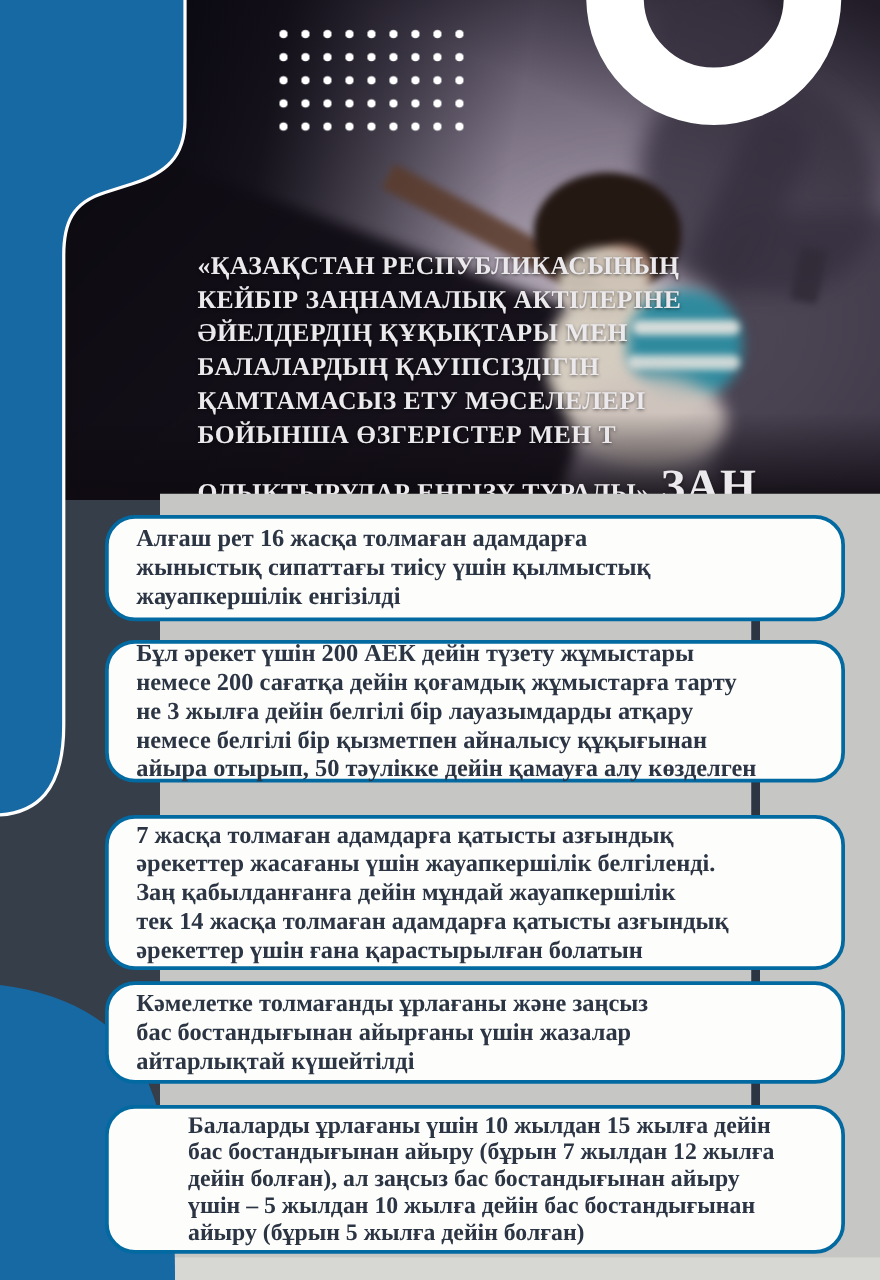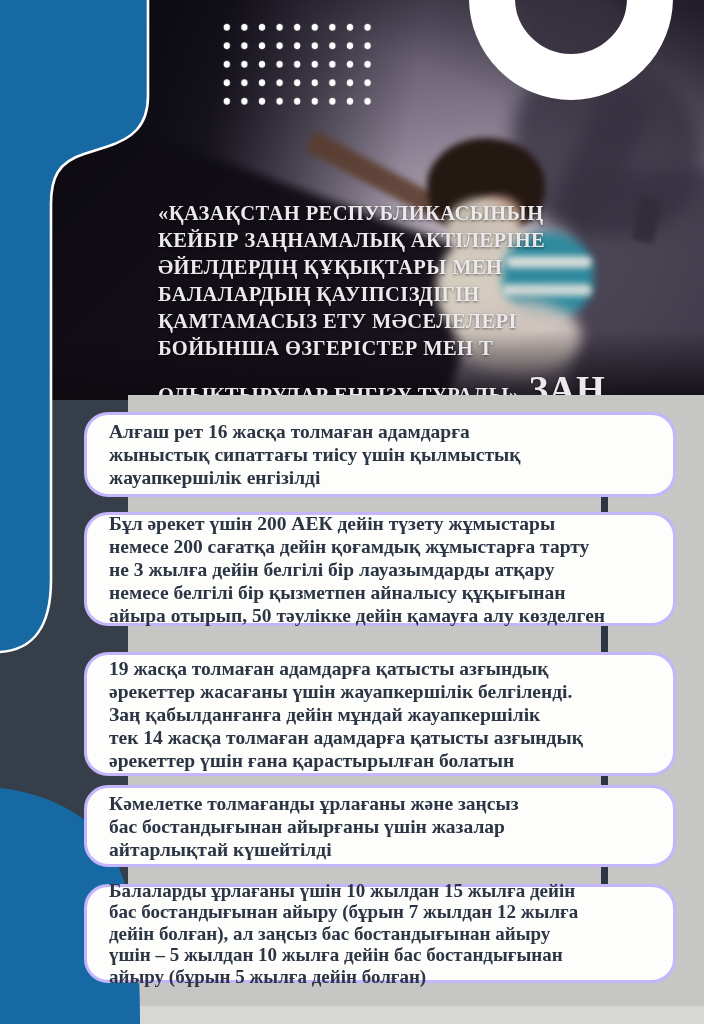--- a/index.html
+++ b/index.html
@@ -67,29 +67,29 @@
   
   .blue-top{position:absolute;left:0;top:0;width:170px;height:665px;z-index:4;}
   .blue-blob{position:absolute;left:0;top:784px;width:142px;height:240px;z-index:4;}
   
   .gray-panel{position:absolute;left:128px;top:395px;width:576px;height:629px;
     background:#c6c6c4;z-index:1;}
   .bottom-strip{position:absolute;left:128px;top:1006px;width:576px;height:18px;
     background:#d7d7d4;z-index:1;}
   .spine{position:absolute;left:601px;top:470px;width:7px;height:430px;background:#2c3542;z-index:2;}
   .card{position:absolute;left:84px;width:592px;background:#fdfdfb;
-    border:3px solid #c4b5fd;border-radius:24px;box-sizing:border-box;
+    border:3px solid #0369a1;border-radius:24px;box-sizing:border-box;
     display:flex;align-items:center;z-index:5;}
   .card-text{padding:2px 12px 2px 22px;font-weight:700;color:#2c3544;
     font-size:19.5px;line-height:23px;white-space:pre-line;}
   .c1{top:412px;height:85px;}
   .c2{top:512px;height:114px;}
   .c3{top:652px;height:124px;}
   .c4{top:785px;height:82px;}
-  .c5{top:884px;height:99px;}
+  .c5{top:884px;height:119px;justify-content:center;}
   .c5 .card-text{font-size:19px;line-height:21.5px;}
 </style>
 </head>
 <body>
 
 <div class="page">
 
   <div class="photo">
     <div class="photo-clip">
       <div class="glow"></div>
@@ -150,21 +150,21 @@
 жауапкершілік енгізілді</div>
   </div>
   <div class="card c2">
     <div class="card-text">Бұл әрекет үшін 200 АЕК дейін түзету жұмыстары
 немесе 200 сағатқа дейін қоғамдық жұмыстарға тарту
 не 3 жылға дейін белгілі бір лауазымдарды атқару
 немесе белгілі бір қызметпен айналысу құқығынан
 айыра отырып, 50 тәулікке дейін қамауға алу көзделген</div>
   </div>
   <div class="card c3">
-    <div class="card-text">19 жасқа толмаған адамдарға қатысты азғындық
+    <div class="card-text">7 жасқа толмаған адамдарға қатысты азғындық
 әрекеттер жасағаны үшін жауапкершілік белгіленді.
 Заң қабылданғанға дейін мұндай жауапкершілік
 тек 14 жасқа толмаған адамдарға қатысты азғындық
 әрекеттер үшін ғана қарастырылған болатын</div>
   </div>
   <div class="card c4">
     <div class="card-text">Кәмелетке толмағанды ұрлағаны және заңсыз
 бас бостандығынан айырғаны үшін жазалар
 айтарлықтай күшейтілді</div>
   </div>

